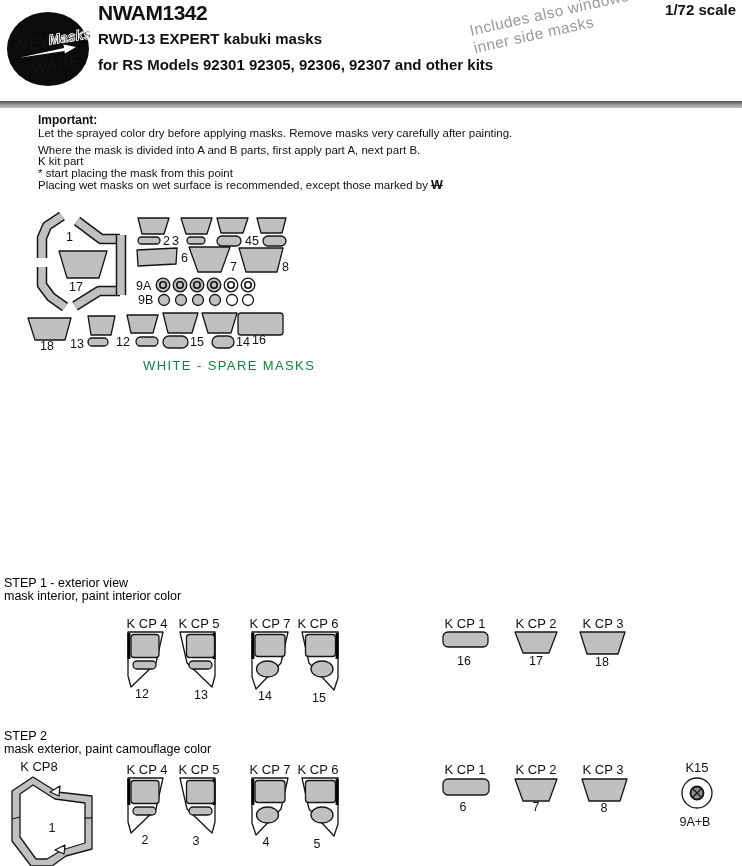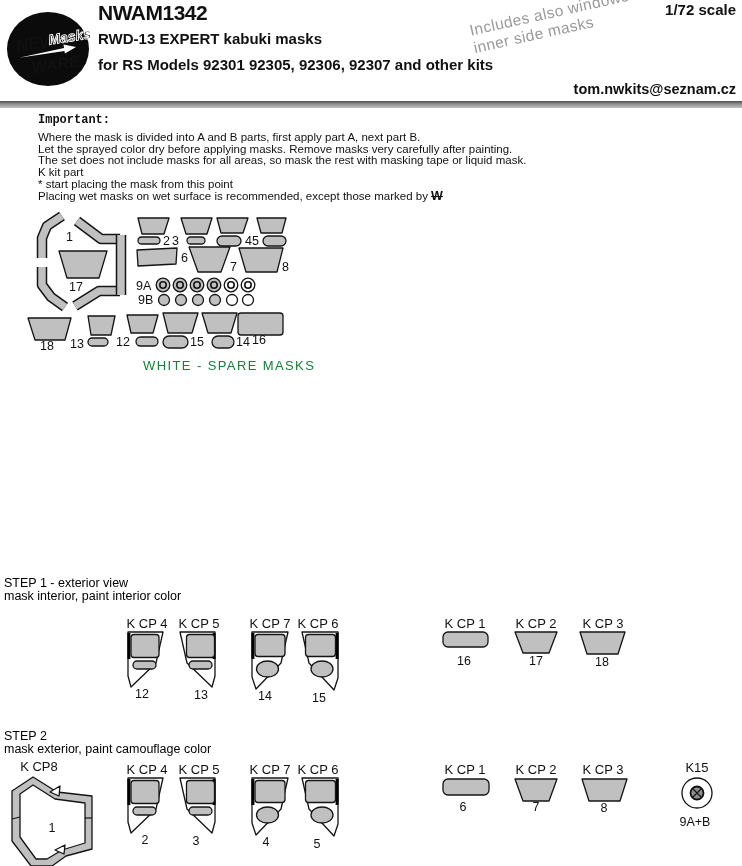--- a/index.html
+++ b/index.html
@@ -12,21 +12,21 @@
   .h-sub{left:98px;top:56px;font-size:15px;font-weight:bold;}
   .h-url{left:98px;top:81px;font-size:15px;font-weight:bold;}
   .h-scale{right:6px;top:1px;font-size:15px;font-weight:bold;}
   .h-email{right:6px;top:81px;font-size:14.5px;font-weight:bold;}
   .rotnote{left:468px;top:22px;transform:rotate(-12.5deg);transform-origin:left top;
            color:#9a9a9a;font-size:15.5px;line-height:18px;letter-spacing:.4px;white-space:nowrap;}
   .divider{left:0;top:101px;width:742px;height:7px;
            background:linear-gradient(180deg,#4f4f4f 0%,#8f8f8f 45%,#c2c2c2 100%);}
   
   .instructions{left:38px;top:115px;font-size:11.5px;line-height:11.8px;}
-  .imp-head{font-weight:bold;font-size:12px;margin-bottom:1px;font-family:Liberation Mono, monospace;}
+  .imp-head{font-weight:bold;font-size:12px;margin-bottom:1px;}
   .iline.gap{margin-top:5px;}
   .wsym{font-weight:bold;text-decoration:line-through;font-size:12.5px;}
   
   .sparenote{left:143px;top:358px;font-size:13px;letter-spacing:1.4px;color:#15803d;}
   .stephead{font-size:12.5px;line-height:13px;color:#000000;}
   .s1h{left:4px;top:577px;}
   .s2h{left:4px;top:730px;}
   
   svg{display:block;}
   .mask{fill:#c0c0c0;stroke:#141414;stroke-width:1.3;stroke-linejoin:round;}
@@ -57,28 +57,26 @@
   </svg>
 
   <div class="abs code">NWAM1342</div>
   <div class="abs h-title">RWD-13 EXPERT kabuki masks</div>
   <div class="abs h-sub">for RS Models 92301 92305, 92306, 92307 and other kits</div>
   <div class="abs h-scale">1/72 scale</div>
   <div class="abs rotnote">
     <div>Includes also windows</div>
     <div>inner side masks</div>
   </div>
-  <div class="abs h-email">tom.nwkits@seznam.cz</div>
   <div class="abs divider"></div>
 
   <div class="abs instructions">
     <div class="imp-head">Important:</div>
+    <div class="iline">Let the sprayed color dry before applying masks. Remove masks very carefully after painting.</div>
     <div class="iline gap">Where the mask is divided into A and B parts, first apply part A, next part B.</div>
-    <div class="iline">Let the sprayed color dry before applying masks. Remove masks very carefully after painting.</div>
-    <div class="iline">The set does not include masks for all areas, so mask the rest with masking tape or liquid mask.</div>
     <div class="iline">K kit part</div>
     <div class="iline">* start placing the mask from this point</div>
     <div class="iline"><span>Placing wet masks on wet surface is recommended, except those marked by</span> <span class="wsym">W</span></div>
   </div>
 
   <svg class="abs" style="left:0;top:0;" width="742" height="866" viewBox="0 0 742 866">
 
     <g>
 
       <g>

